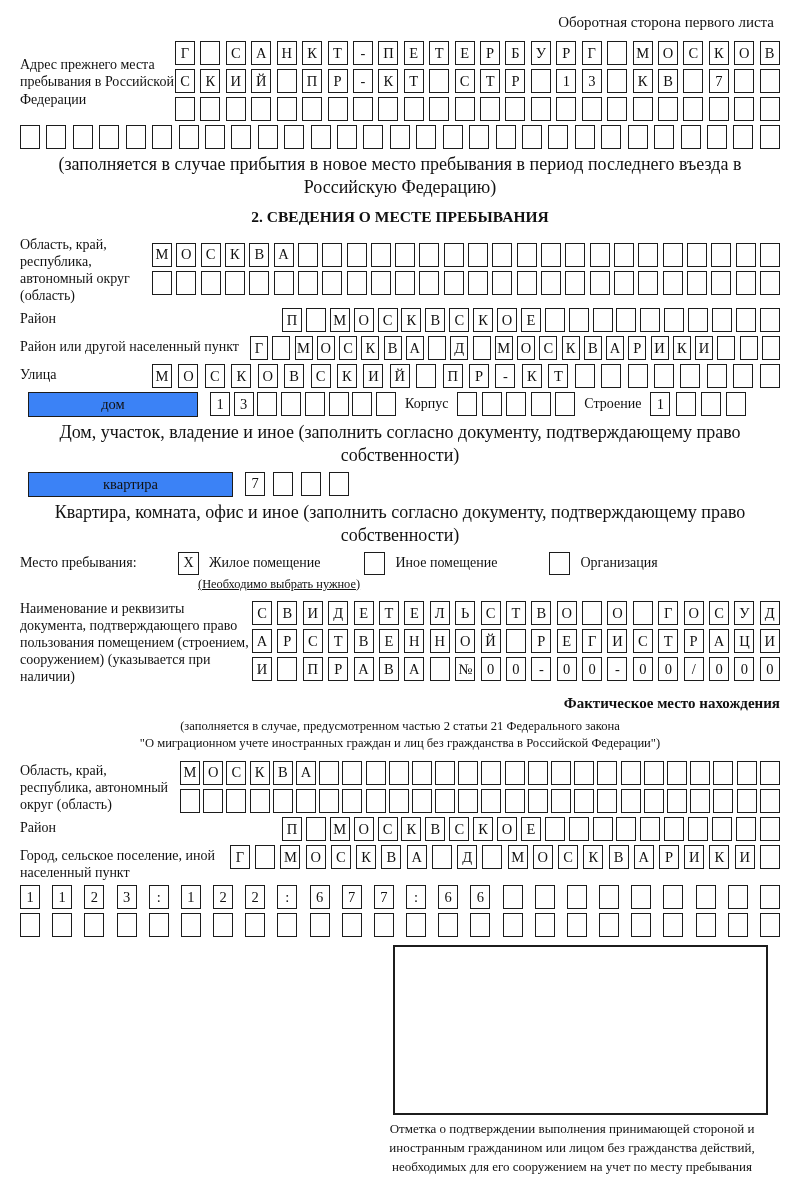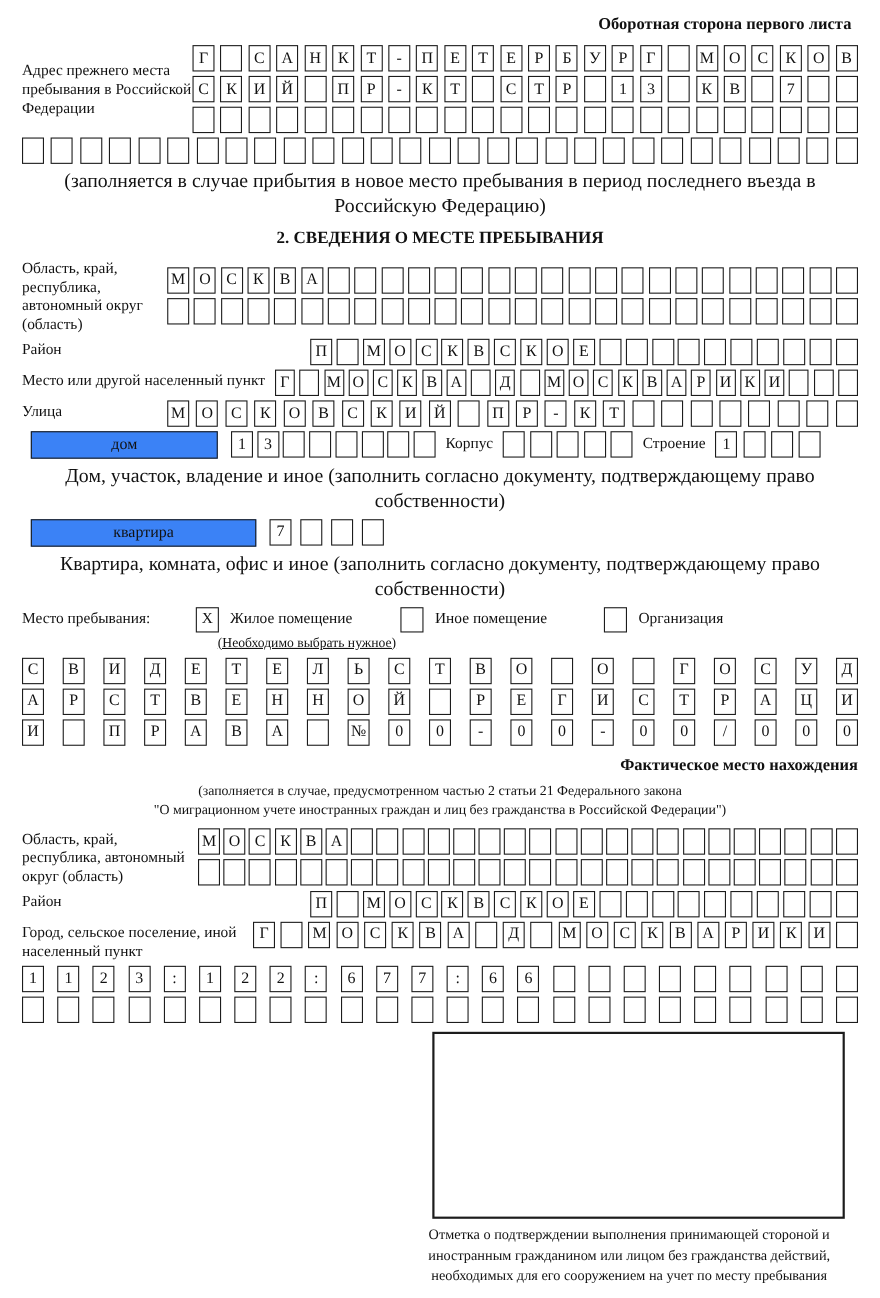--- a/index.html
+++ b/index.html
@@ -4,21 +4,21 @@
 <style>
   * { box-sizing: border-box; margin: 0; padding: 0; }
   html, body { width: 800px; height: 1180px; background: #ffffff; }
   body {
     font-family: "Liberation Serif", "DejaVu Serif", serif;
     color: #111;
     overflow: hidden;
   }
   .page { width: 800px; height: 1180px; padding: 14px 20px 0 20px; }
 
-  .hdr { text-align: right; font-size: 15px; margin-bottom: 10px; padding-right: 6px; font-weight: bold; }
+  .hdr { text-align: right; font-size: 15px; margin-bottom: 10px; padding-right: 6px; }
 
   .group { display: flex; align-items: center; margin-bottom: 4px; }
   .frow  { display: flex; align-items: flex-start; margin-bottom: 4px; }
   .glabel { font-size: 14px; line-height: 1.22; padding-top: 2px; flex-shrink: 0; }
   .grows { flex: 1; }
   .grows .boxes { margin-bottom: 4px; }
   .grows .boxes:last-child { margin-bottom: 0; }
 
   .lw155 { width: 155px; }
   .lw132 { width: 132px; }
@@ -284,21 +284,21 @@
         <div class="cell"></div>
         <div class="cell"></div>
         <div class="cell"></div>
         <div class="cell"></div>
         <div class="cell"></div>
         <div class="cell"></div>
       </div>
   </div>
 
   <div class="frow">
-    <div class="glabel lw230">Место или другой населенный пункт</div>
+    <div class="glabel lw230">Район или другой населенный пункт</div>
     <div class="boxes narrow">
         <div class="cell">Г</div>
         <div class="cell"></div>
         <div class="cell">М</div>
         <div class="cell">О</div>
         <div class="cell">С</div>
         <div class="cell">К</div>
         <div class="cell">В</div>
         <div class="cell">А</div>
         <div class="cell"></div>
@@ -398,20 +398,21 @@
     <div class="cb">X</div>
     <div class="opt-lab m-opt1">Жилое помещение</div>
     <div class="cb"></div>
     <div class="opt-lab m-opt2">Иное помещение</div>
     <div class="cb"></div>
     <div class="opt-lab">Организация</div>
   </div>
   <div class="stay-note">(Необходимо выбрать нужное)</div>
 
   <div class="group">
+    <div class="glabel lw232">Наименование и реквизиты документа, подтверждающего право пользования помещением (строением, сооружением) (указывается при наличии)</div>
     <div class="grows">
       <div class="boxes">
           <div class="cell">С</div>
           <div class="cell">В</div>
           <div class="cell">И</div>
           <div class="cell">Д</div>
           <div class="cell">Е</div>
           <div class="cell">Т</div>
           <div class="cell">Е</div>
           <div class="cell">Л</div>

